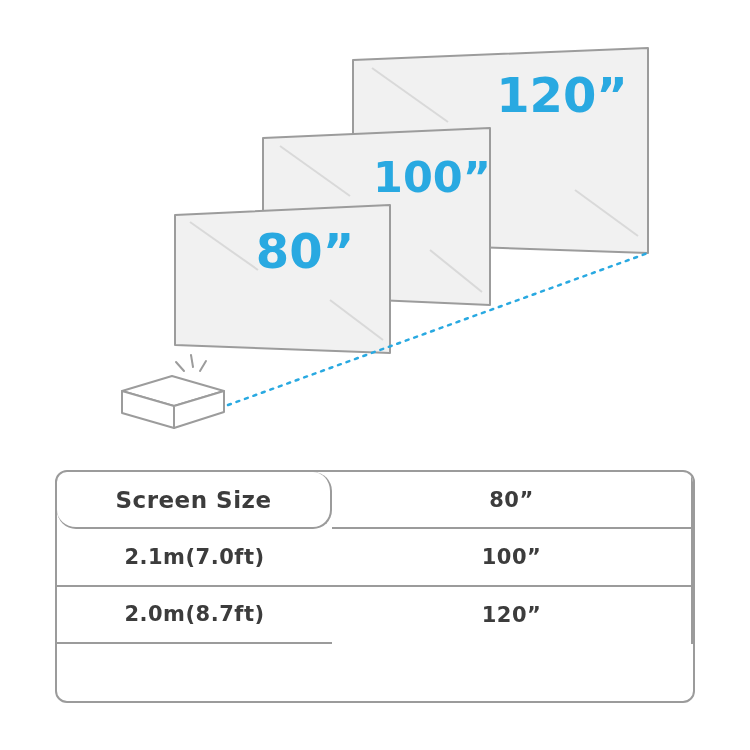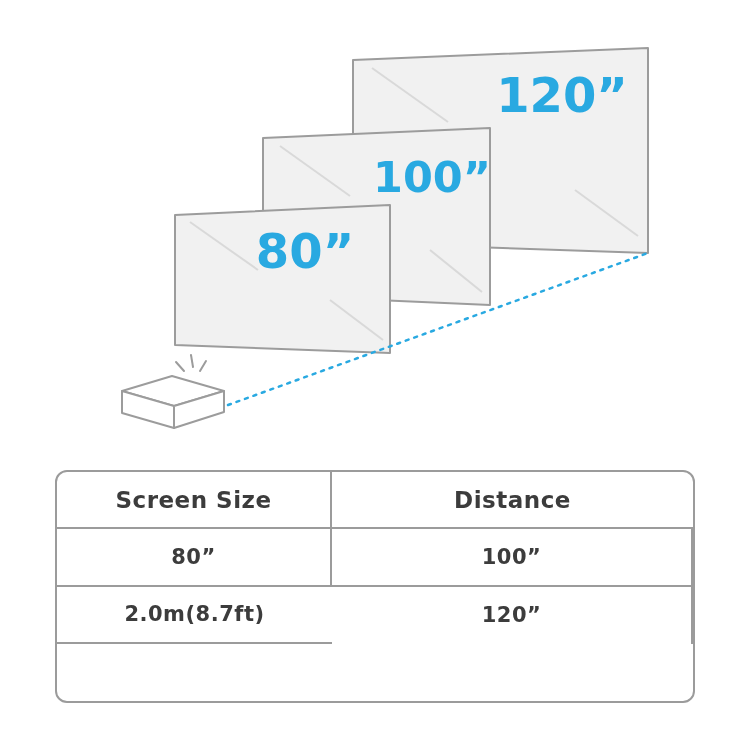--- a/index.html
+++ b/index.html
@@ -49,20 +49,21 @@
     align-items: center;
     justify-content: center;
     color: #3c3c3c;
     font-weight: bold;
     font-size: 21px;
     letter-spacing: 0.5px;
     border-bottom: 2px solid #9b9b9b;
   }
   .spec-table .cell.header {
     font-size: 23px;
+    border-radius: 19px;
   }
   .spec-table .cell.col-left {
     border-right: 2px solid #9b9b9b;
   }
   .spec-table .cell.last-row {
     border-bottom: none;
   }
 </style>
 </head>
 <body>
@@ -104,23 +105,23 @@
           <line x1="191" y1="355" x2="193" y2="367"></line>
           <line x1="206" y1="361" x2="200" y2="371"></line>
         </g>
       </g>
     </svg>
   </div>
 
   <div class="spec-table">
 
     <div class="cell header col-left">Screen Size</div>
-    <div class="cell header">Distance</div>
 
     <div class="cell col-left">80”</div>
+    <div class="cell">2.1m(7.0ft)</div>
 
     <div class="cell col-left">100”</div>
     <div class="cell">2.0m(8.7ft)</div>
 
     <div class="cell col-left last-row">120”</div>
   </div>
 
 </div>
 
 </body></html>

